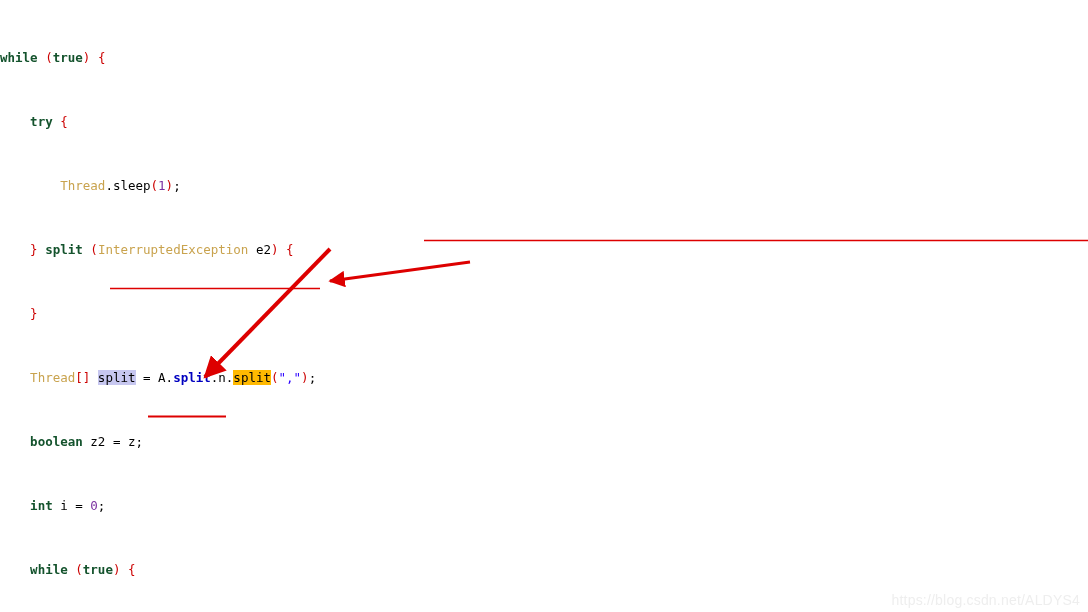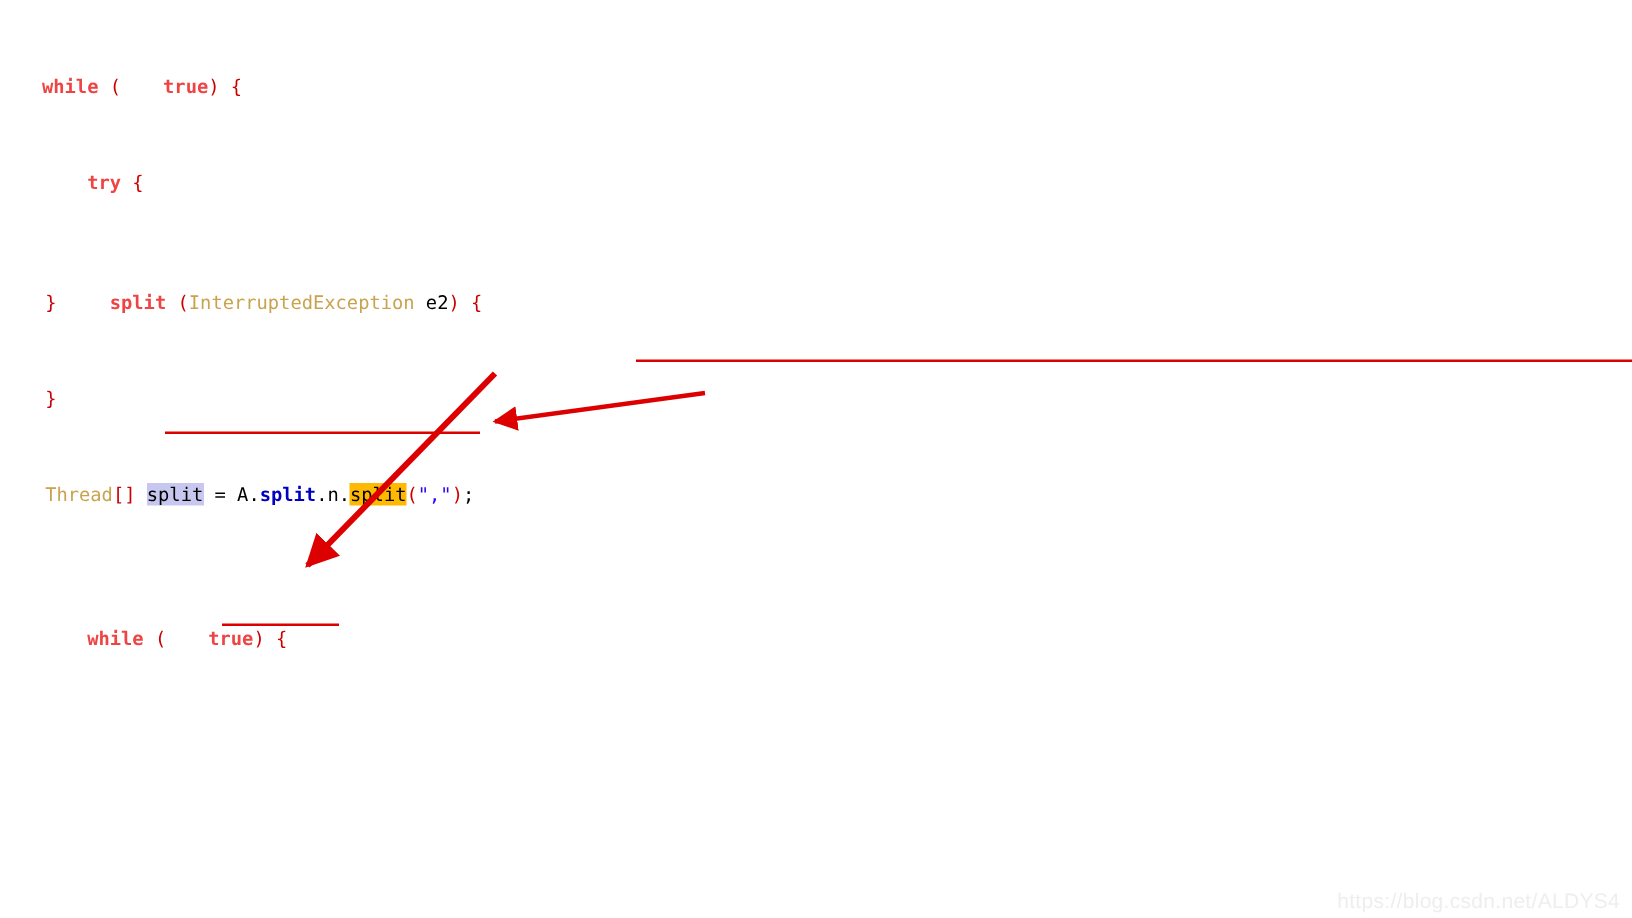--- a/index.html
+++ b/index.html
@@ -21,21 +21,21 @@
     box-sizing: border-box;
     font-size: 12.5px;
     line-height: 16px;
     white-space: pre;
     color: #000000;
     z-index: 1;
   }
   .ln { height: 16px; white-space: pre; }
 
   
-  .kw   { color: #ef4444; font-weight: bold; margin-left: 28px; }   
+  .kw   { color: #14532d; font-weight: bold; }   
   .typ  { color: #c9a34e; }                       
   .pun  { color: #cc0000; }                       
   .num  { color: #7a2fa0; }                       
   .str  { color: #2a00ff; }                       
   .fld  { color: #0000c0; font-weight: bold; }                       
 
   
   .hl-var { background: #c7c7f0; }                
   .hl-use { background: #ffb900; }                
 
@@ -61,28 +61,31 @@
 </style>
 </head>
 <body>
 
 <div id="code">
 
   <div class="ln"><span class="kw">while</span> <span class="pun">(</span><span class="kw">true</span><span class="pun">)</span> <span class="pun">{</span></div>
 
   <div class="ln">    <span class="kw">try</span> <span class="pun">{</span></div>
 
+  <div class="ln">        <span class="typ">Thread</span>.sleep<span class="pun">(</span><span class="num">1</span><span class="pun">)</span>;</div>
 
   <div class="ln">    <span class="pun">}</span> <span class="kw">split</span> <span class="pun">(</span><span class="typ">InterruptedException</span> e2<span class="pun">)</span> <span class="pun">{</span></div>
 
   <div class="ln">    <span class="pun">}</span></div>
 
   <div class="ln">    <span class="typ">Thread</span><span class="pun">[]</span> <span class="hl-var">split</span> = A.<span class="fld">split</span>.n.<span class="hl-use">split</span><span class="pun">(</span><span class="str">","</span><span class="pun">)</span>;</div>
 
+  <div class="ln">    <span class="kw">boolean</span> z2 = z;</div>
 
+  <div class="ln">    <span class="kw">int</span> i = <span class="num">0</span>;</div>
 
   <div class="ln">    <span class="kw">while</span> <span class="pun">(</span><span class="kw">true</span><span class="pun">)</span> <span class="pun">{</span></div>
 
   
 
   
 
   
 
   

